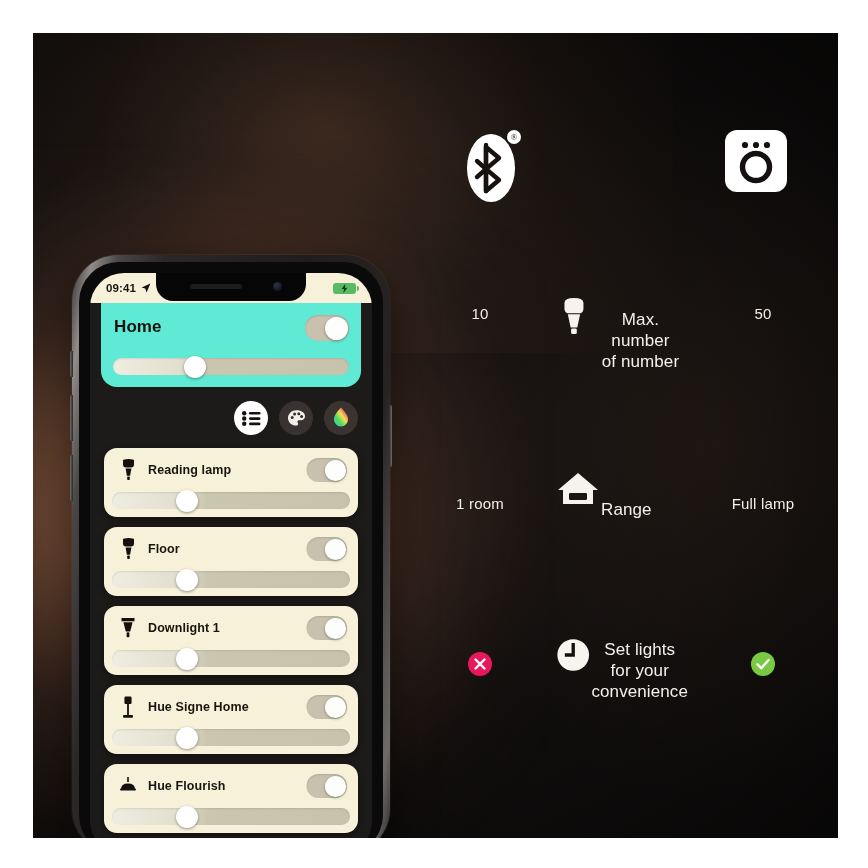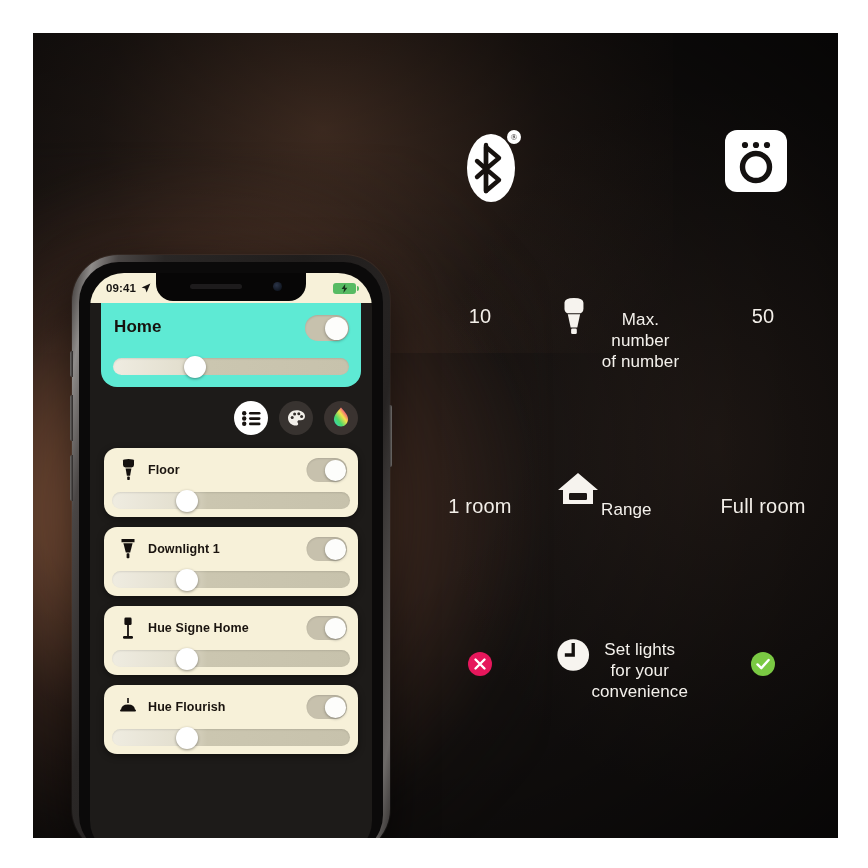--- a/index.html
+++ b/index.html
@@ -14,21 +14,21 @@
     filter:blur(6px);}
   .glow-top{position:absolute;left:-60px;top:-240px;width:700px;height:560px;
     background:radial-gradient(ellipse at 50% 60%, rgba(120,80,58,0.55) 0%, rgba(70,48,36,0.28) 45%, rgba(20,17,16,0) 78%);}
   .glow-right{position:absolute;right:-160px;top:60px;width:560px;height:700px;
     background:radial-gradient(ellipse at 50% 50%, rgba(60,44,36,0.42) 0%, rgba(20,17,16,0) 72%);}
   .vignette{position:absolute;inset:0;background:radial-gradient(ellipse at 28% 52%, rgba(0,0,0,0) 30%, rgba(0,0,0,0.42) 78%, rgba(0,0,0,0.66) 100%);}
 
   
   .compare{position:absolute;left:372px;top:0;width:433px;height:805px;}
   .cmp-row{position:absolute;left:0;width:433px;display:flex;align-items:flex-start;}
-  .cmp-side{width:150px;text-align:center;color:#f3efe9;font-size:20px;letter-spacing:.2px;}
+  .cmp-side{width:150px;text-align:center;color:#f3efe9;font-size:15px;letter-spacing:.2px;}
   .cmp-side.left{text-align:center;}
   .cmp-mid{width:133px;display:flex;flex-direction:row;align-items:center;}
   .cmp-label{color:#f4f1ec;font-size:17px;line-height:21px;text-align:center;margin-top:4px;letter-spacing:.1px;}
 
   
   .hdr-icons{position:absolute;left:372px;top:95px;width:433px;height:90px;}
   .bt-wrap{position:absolute;left:58px;top:0;width:58px;height:80px;}
   .bt-oval{position:absolute;left:4px;top:6px;width:48px;height:68px;background:#fff;border-radius:50%/50%;}
   .bt-glyph{position:absolute;left:4px;top:6px;width:48px;height:68px;}
   .bt-reg{position:absolute;left:44px;top:2px;width:14px;height:14px;border-radius:50%;background:#fff;
@@ -143,21 +143,21 @@
 
     <div class="cmp-row" style="top:462px;">
       <div class="cmp-side left">1 room</div>
       <div class="cmp-mid">
         <svg width="46" height="40" viewBox="0 0 46 40" style="margin-top:-36px;">
           <path d="M23 3 L43 20 L38 20 L38 34 L8 34 L8 20 L3 20 Z" fill="#f6f3ee"></path>
           <rect x="14" y="23" width="18" height="7" rx="1.2" fill="#1b1614"></rect>
         </svg>
         <div class="cmp-label">Range</div>
       </div>
-      <div class="cmp-side">Full room</div>
+      <div class="cmp-side">Full lamp</div>
     </div>
 
     <div class="cmp-row" style="top:602px;">
       <div class="cmp-side left">
         <svg width="26" height="26" viewBox="0 0 26 26" style="margin-top:16px;">
           <circle cx="13" cy="13" r="12" fill="#e6175c"></circle>
           <path d="M8.5 8.5 L17.5 17.5 M17.5 8.5 L8.5 17.5" stroke="#fff" stroke-width="2.4" stroke-linecap="round"></path>
         </svg>
       </div>
       <div class="cmp-mid">
@@ -251,30 +251,52 @@
                 <stop offset="100%" stop-color="#8c4de0"></stop>
                   </linearGradient>
                 </defs>
               <path d="M10 1.5 C14.2 6.2 17 9.4 17 13.2 C17 17.2 13.9 20.4 10 20.4 C6.1 20.4 3 17.2 3 13.2 C3 9.4 5.8 6.2 10 1.5 Z" fill="url(#gdrop)"></path>
             </svg>
           </div>
         </div>
 
         <div class="cards">
 
-
           <div class="lcard">
             <div class="lcard-top">
               <div class="lcard-ico">
                 <svg width="15" height="22" viewBox="0 0 15 22">
                   <path d="M2 1.5 Q2 0 7.5 0 Q13 0 13 1.5 L13 6 Q13 8 10.5 8.6 L4.5 8.6 Q2 8 2 6 Z" fill="#14100e"></path>
                   <path d="M4.6 9.6 L10.4 9.6 L9.1 16.8 L5.9 16.8 Z" fill="#14100e"></path>
                   <rect x="6.2" y="17.6" width="2.6" height="3.4" rx=".8" fill="#14100e"></rect>
                 </svg>
               </div>
+              <div class="lcard-name">Reading lamp</div>
+              <div>
+                  <div class="tgl">
+                    <div class="knob"></div>
+                  </div>
+                </div>
+            </div>
+            <div class="lcard-sld">
+                <div class="sld">
+                  <div class="knob" style="left:27%;"></div>
+                </div>
+              </div>
+          </div>
+
+          <div class="lcard">
+            <div class="lcard-top">
+              <div class="lcard-ico">
+                <svg width="15" height="22" viewBox="0 0 15 22">
+                  <path d="M2 1.5 Q2 0 7.5 0 Q13 0 13 1.5 L13 6 Q13 8 10.5 8.6 L4.5 8.6 Q2 8 2 6 Z" fill="#14100e"></path>
+                  <path d="M4.6 9.6 L10.4 9.6 L9.1 16.8 L5.9 16.8 Z" fill="#14100e"></path>
+                  <rect x="6.2" y="17.6" width="2.6" height="3.4" rx=".8" fill="#14100e"></rect>
+                </svg>
+              </div>
               <div class="lcard-name">Floor</div>
               <div>
                   <div class="tgl">
                     <div class="knob"></div>
                   </div>
                 </div>
             </div>
             <div class="lcard-sld">
                 <div class="sld">
                   <div class="knob" style="left:27%;"></div>

